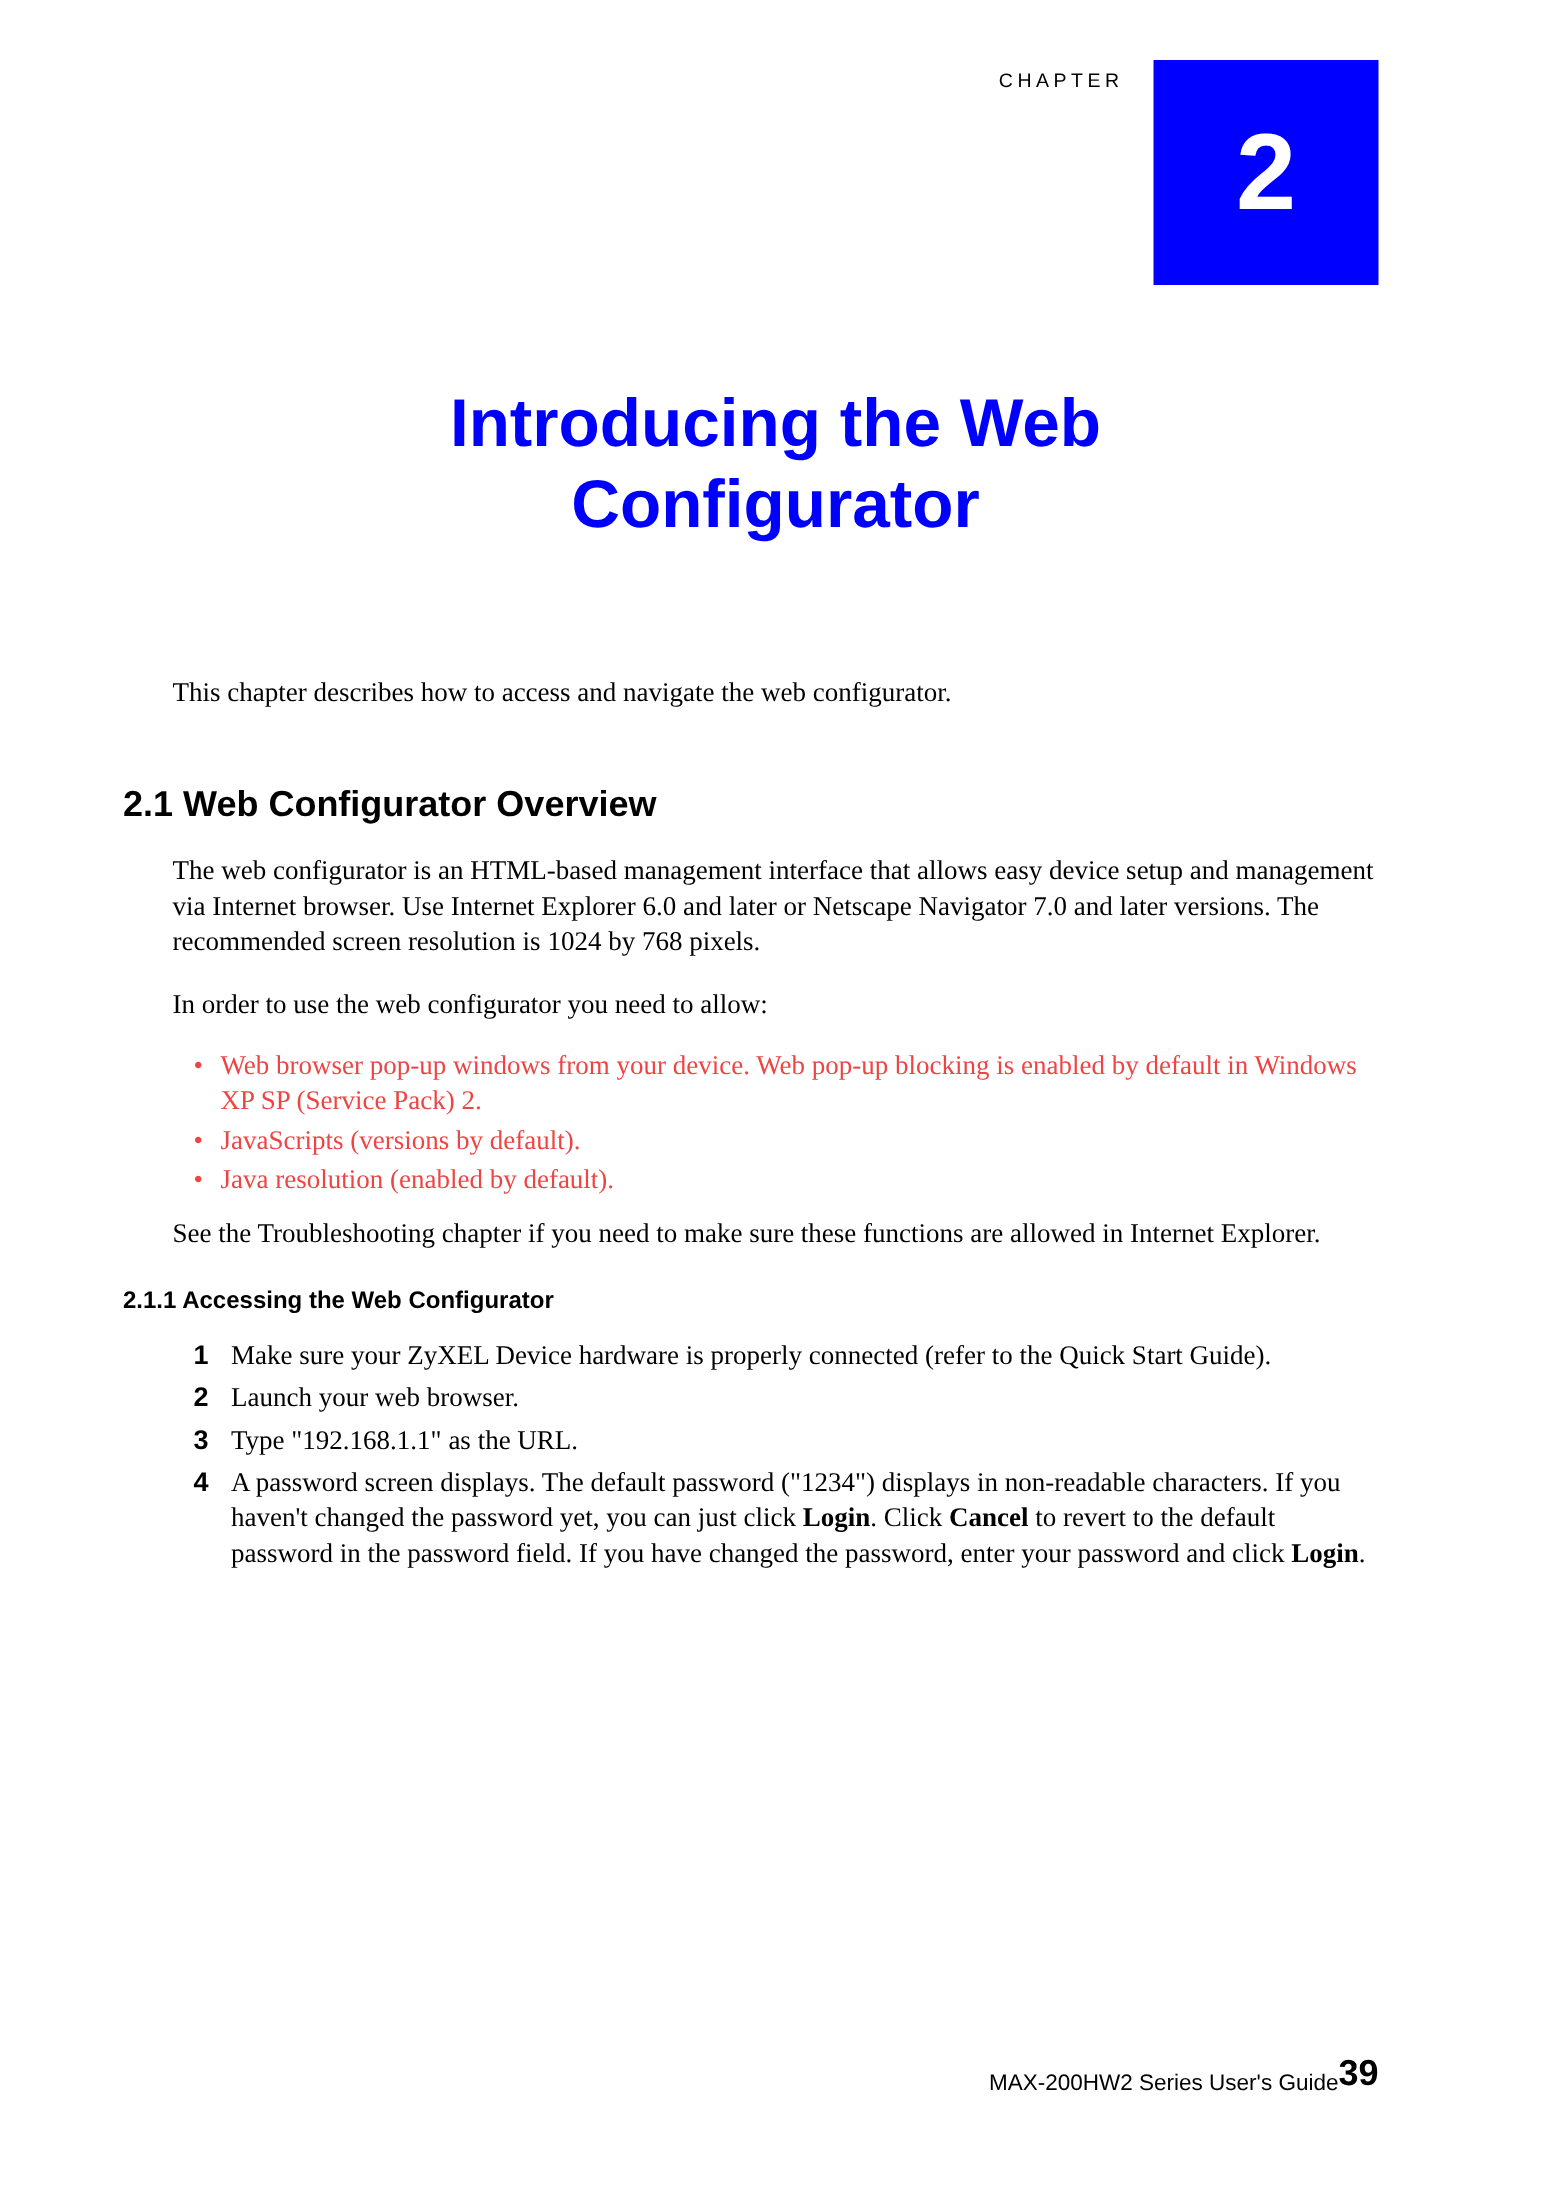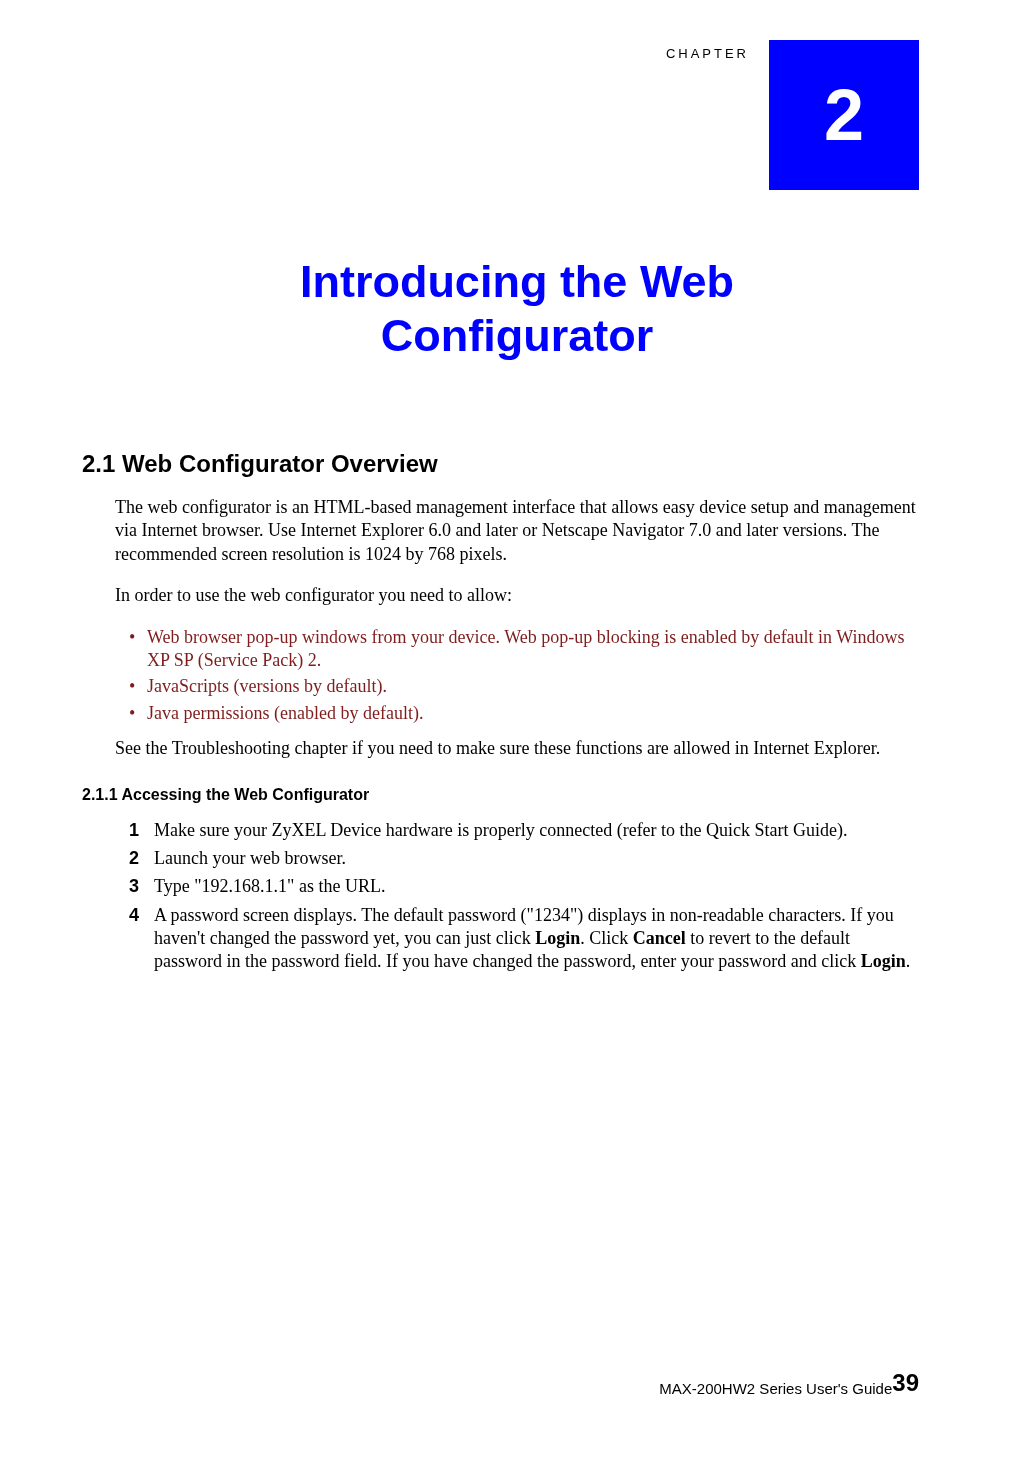--- a/index.html
+++ b/index.html
@@ -95,21 +95,21 @@
       color: #000000;
       line-height: 1.3;
       margin-bottom: 18px;
     }
     .bullet-list {
       margin-bottom: 12px;
       margin-left: 14px;
     }
     .bullet-item {
       font-size: 18px;
-      color: #7f1d1d;
+      color: #ef4444;
       line-height: 1.3;
       position: relative;
       padding-left: 18px;
       margin-bottom: 3px;
     }
     .bullet-item::before {
       content: "•";
       position: absolute;
       left: 0;
       top: 0;
@@ -168,31 +168,32 @@
   <div class="chapter-block">
     <div class="chapter-number">2</div>
   </div>
 
   <div class="title-block">
     <div class="chapter-title">Introducing the Web</div>
     <div class="chapter-title">Configurator</div>
   </div>
 
   <div class="content">
+    <p class="intro-text">This chapter describes how to access and navigate the web configurator.</p>
 
     <h2 class="section-heading">2.1  Web Configurator Overview</h2>
 
     <p class="body-text">The web configurator is an HTML-based management interface that allows easy device setup and management via Internet browser. Use Internet Explorer 6.0 and later or Netscape Navigator 7.0 and later versions. The recommended screen resolution is 1024 by 768 pixels.</p>
 
     <p class="body-text">In order to use the web configurator you need to allow:</p>
 
     <div class="bullet-list">
       <div class="bullet-item">Web browser pop-up windows from your device. Web pop-up blocking is enabled by default in Windows XP SP (Service Pack) 2.</div>
       <div class="bullet-item">JavaScripts (versions by default).</div>
-      <div class="bullet-item">Java permissions (enabled by default).</div>
+      <div class="bullet-item">Java resolution (enabled by default).</div>
     </div>
 
     <p class="body-text">See the Troubleshooting chapter if you need to make sure these functions are allowed in Internet Explorer.</p>
 
     <h3 class="subsection-heading">2.1.1  Accessing the Web Configurator</h3>
 
     <div class="numbered-list">
       <div class="numbered-item">
         <span class="num">1</span>
         <span class="num-text">Make sure your ZyXEL Device hardware is properly connected (refer to the Quick Start Guide).</span>

